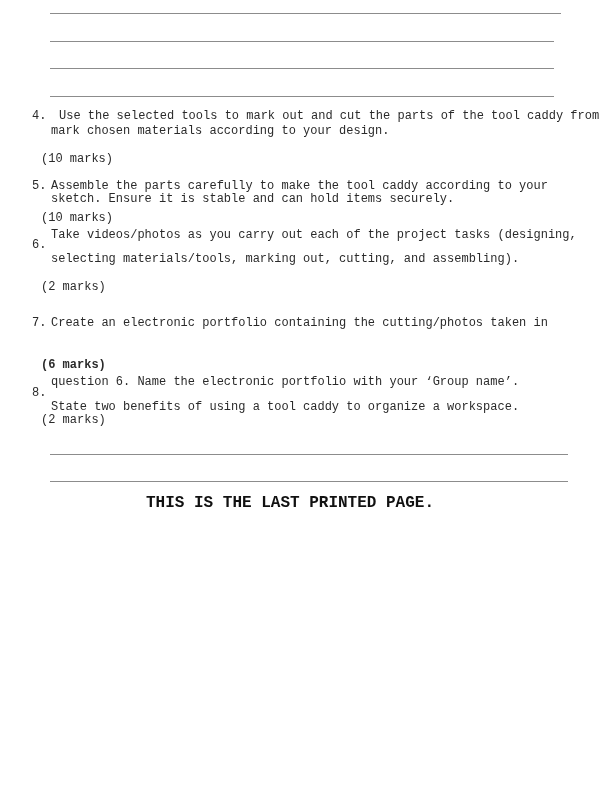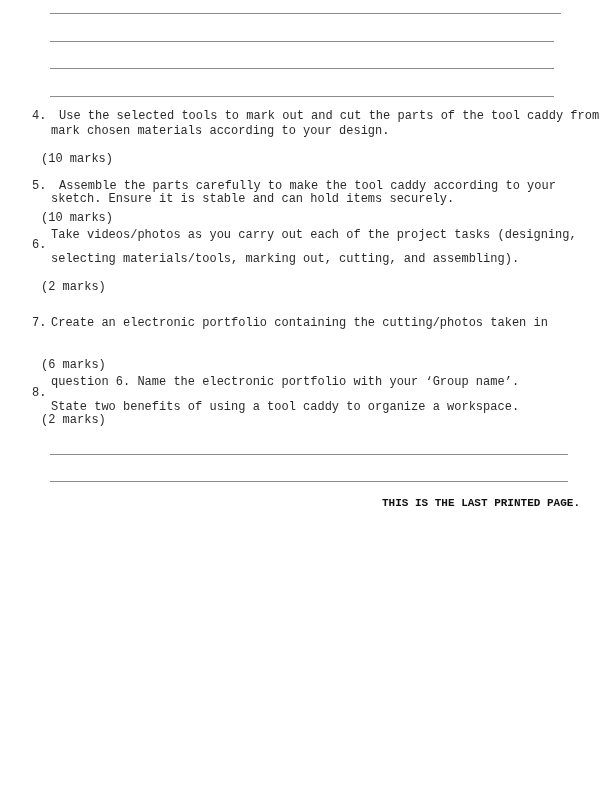--- a/index.html
+++ b/index.html
@@ -37,23 +37,23 @@
       position: absolute;
       left: 41px;
       line-height: 14px;
       white-space: pre;
     }
     .footer {
       position: absolute;
       left: 0;
       width: 580px;
       top: 496px;
-      text-align: right;
+      text-align: center;
       font-weight: bold;
-      font-size: 11px;
+      font-size: 16px;
       color: #111;
       line-height: 14px;
       white-space: pre;
     }
   </style>
 </head>
 <body>
 
 <div class="rule" style="top:13px;left:50px;width:511px;"></div>
 <div class="rule" style="top:41px;left:50px;width:504px;"></div>
@@ -62,37 +62,37 @@
 
 <div>
   <span class="q-num" style="top:109px;">4.</span>
   <span class="q-line" style="top:109px;margin-left:8px;">Use the selected tools to mark out and cut the parts of the tool caddy from</span>
   <span class="q-line" style="top:124px;">mark chosen materials according to your design.</span>
   <span class="marks" style="top:152px;">(10 marks)</span>
 </div>
 
 <div>
   <span class="q-num" style="top:179px;">5.</span>
-  <span class="q-line" style="top:179px;margin-left:8px;">Assemble the parts carefully to make the tool caddy according to your</span>
+  <span class="q-line" style="top:179px;">Assemble the parts carefully to make the tool caddy according to your</span>
   <span class="q-line" style="top:192px;">sketch. Ensure it is stable and can hold items securely.</span>
   <span class="marks" style="top:211px;">(10 marks)</span>
 </div>
 
 <div>
   <span class="q-num" style="top:238px;">6.</span>
   <span class="q-line" style="top:228px;">Take videos/photos as you carry out each of the project tasks (designing,</span>
   <span class="q-line" style="top:252px;">selecting materials/tools, marking out, cutting, and assembling).</span>
   <span class="marks" style="top:280px;">(2 marks)</span>
 </div>
 
 <div>
   <span class="q-num" style="top:316px;">7.</span>
   <span class="q-line" style="top:316px;">Create an electronic portfolio containing the cutting/photos taken in</span>
   <span class="q-line" style="top:330px;margin-top:45px;">question 6. Name the electronic portfolio with your ‘Group name’.</span>
-  <span class="marks" style="top:358px;">(6 marks)</span>
+  <span class="marks" style="top:358px;font-weight:bold;">(6 marks)</span>
 </div>
 
 <div>
   <span class="q-num" style="top:386px;">8.</span>
   <span class="q-line" style="top:400px;">State two benefits of using a tool caddy to organize a workspace.</span>
   <span class="marks" style="top:413px;">(2 marks)</span>
 </div>
 
 <div class="rule" style="top:454px;left:50px;width:518px;"></div>
 <div class="rule" style="top:481px;left:50px;width:518px;"></div>

